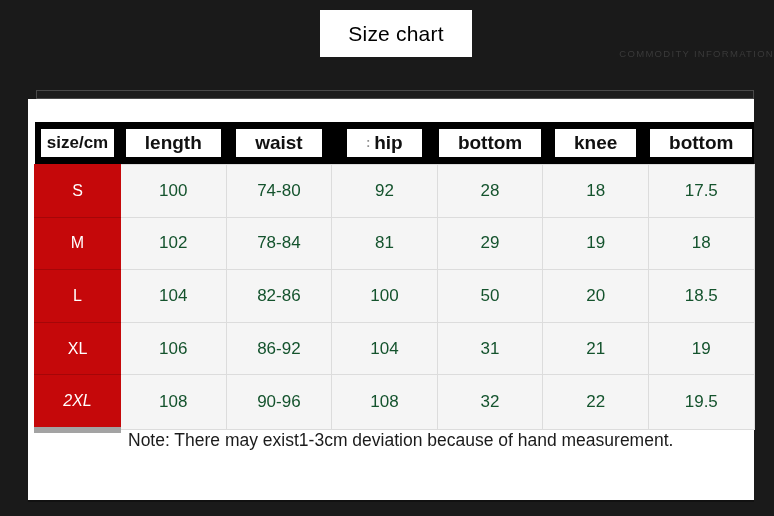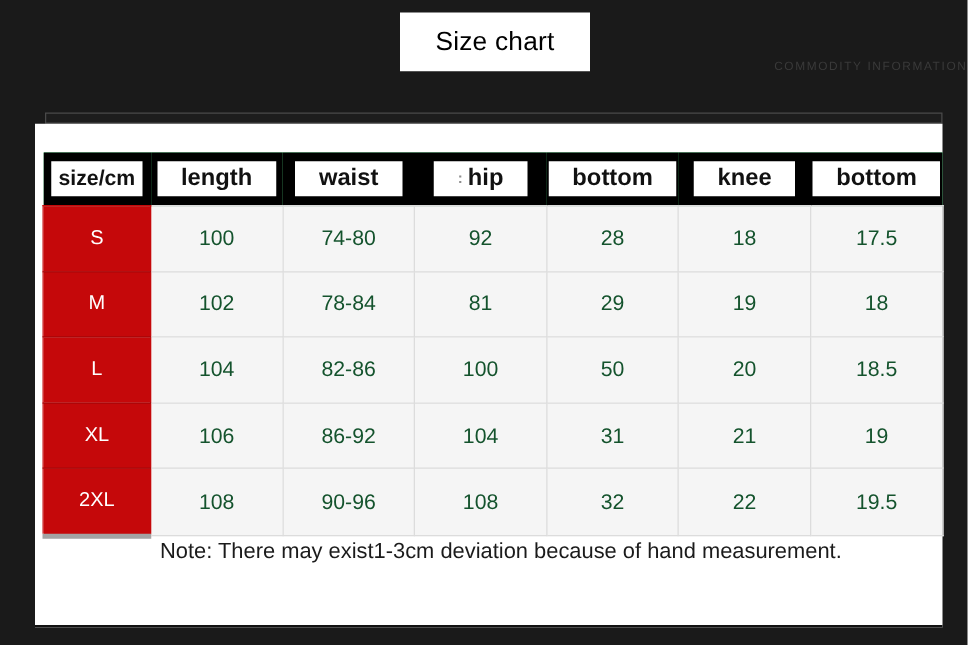--- a/index.html
+++ b/index.html
@@ -127,21 +127,22 @@
     border: 1px solid #dcdcdc;
   }
   #size-table tbody td.size-cell {
     background: #c5080a;
     color: #ffffff;
     font-size: 16px;
     border: 1px solid #c5080a;
     border-bottom: 1px solid #a50608;
   }
   #size-table tbody tr:last-child td.size-cell {
-    border-bottom: 4px solid #a3a3a3;
+    border-bottom: 6px solid #a3a3a3;
+    font-style: italic;
   }
 
   
   #note {
     position: absolute;
     left: 100px;
     top: 325px;
     width: 560px;
     font-size: 17.5px;
     line-height: 1.85;

